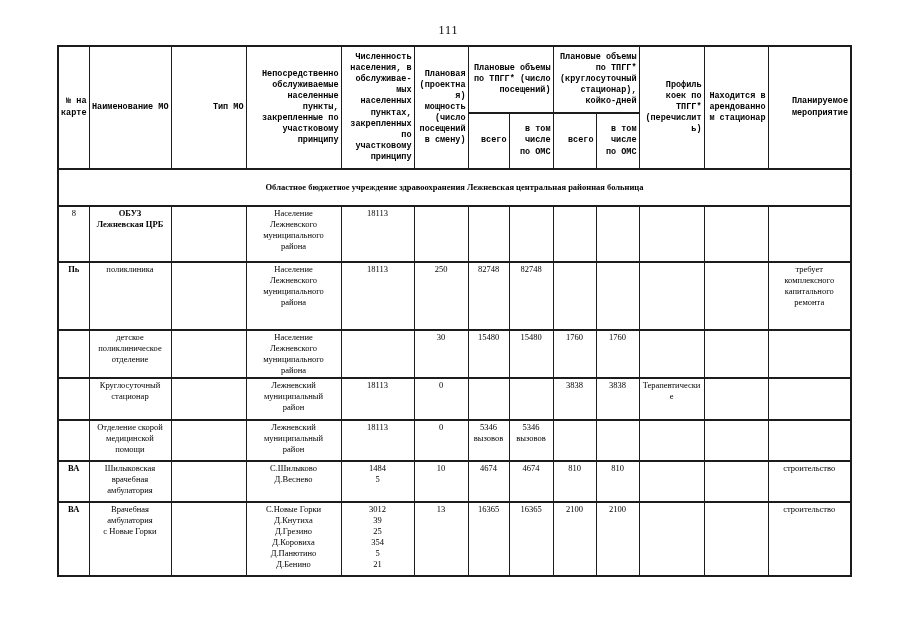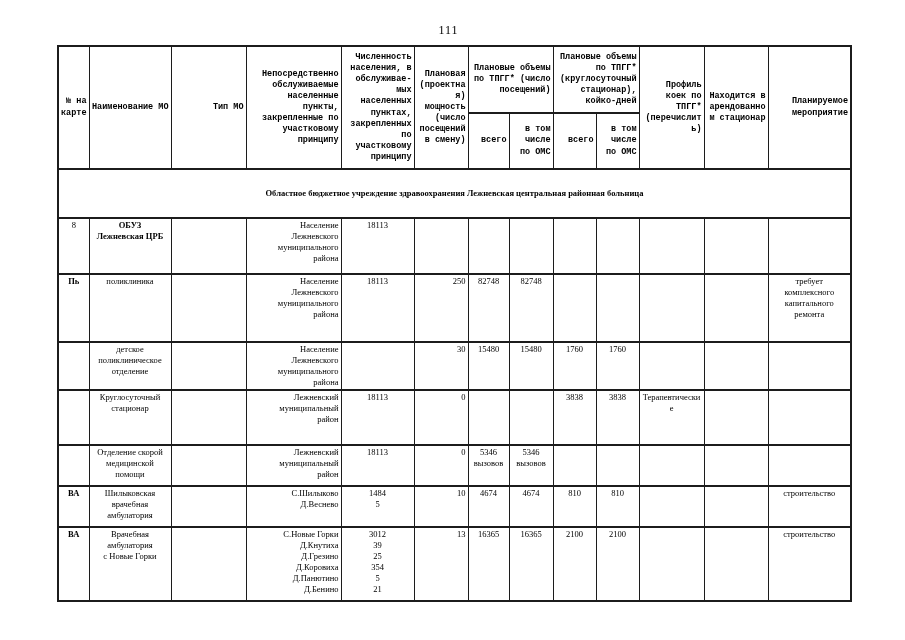--- a/index.html
+++ b/index.html
@@ -17,23 +17,23 @@
     border:2px solid #1c1c1c;
   }
   .doc th,.doc td{
     border-left:1px solid #1c1c1c;border-right:1px solid #1c1c1c;
     border-top:2px solid #1c1c1c;border-bottom:2px solid #1c1c1c;
     padding:1px 2px;font-size:8.5px;line-height:1.3;
     white-space:pre-line;overflow-wrap:break-word;word-break:break-word;
   }
   .doc th{font-weight:bold;text-align:right;vertical-align:middle;font-family:Liberation Mono, monospace;}
   .doc td{text-align:center;vertical-align:top;}
-  .doc td.left{text-align:right;}
+  .doc td.left{text-align:center;}
   .doc td.b{font-weight:bold;}
-  .doc td.section{font-weight:bold;text-align:center;vertical-align:middle;padding:18px;}
+  .doc td.section{font-weight:bold;text-align:center;vertical-align:middle;padding:12px;}
 </style>
 </head>
 <body>
 
 <div class="pagenum">111</div>
 
 <table class="doc">
   <colgroup>
     <col style="width:31px">
       <col style="width:82px">
@@ -131,21 +131,21 @@
       <td class="left">30</td>
       <td>15480</td>
       <td>15480</td>
       <td>1760</td>
       <td>1760</td>
       <td></td>
       <td></td>
       <td></td>
     </tr>
 
-    <tr style="height:55px">
+    <tr style="height:42px">
       <td></td>
       <td>Круглосуточный
 стационар</td>
       <td></td>
       <td class="left">Лежневский
 муниципальный
 район</td>
       <td>18113</td>
       <td class="left">0</td>
       <td></td>

